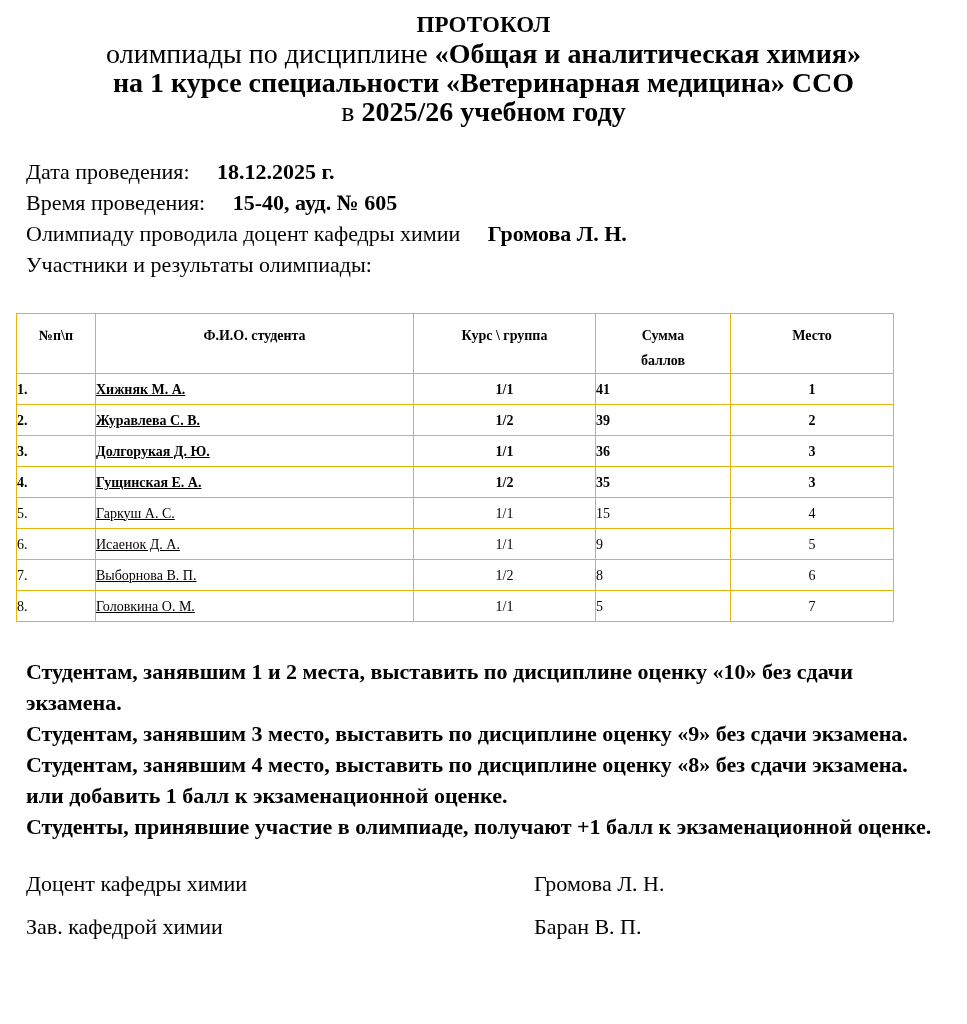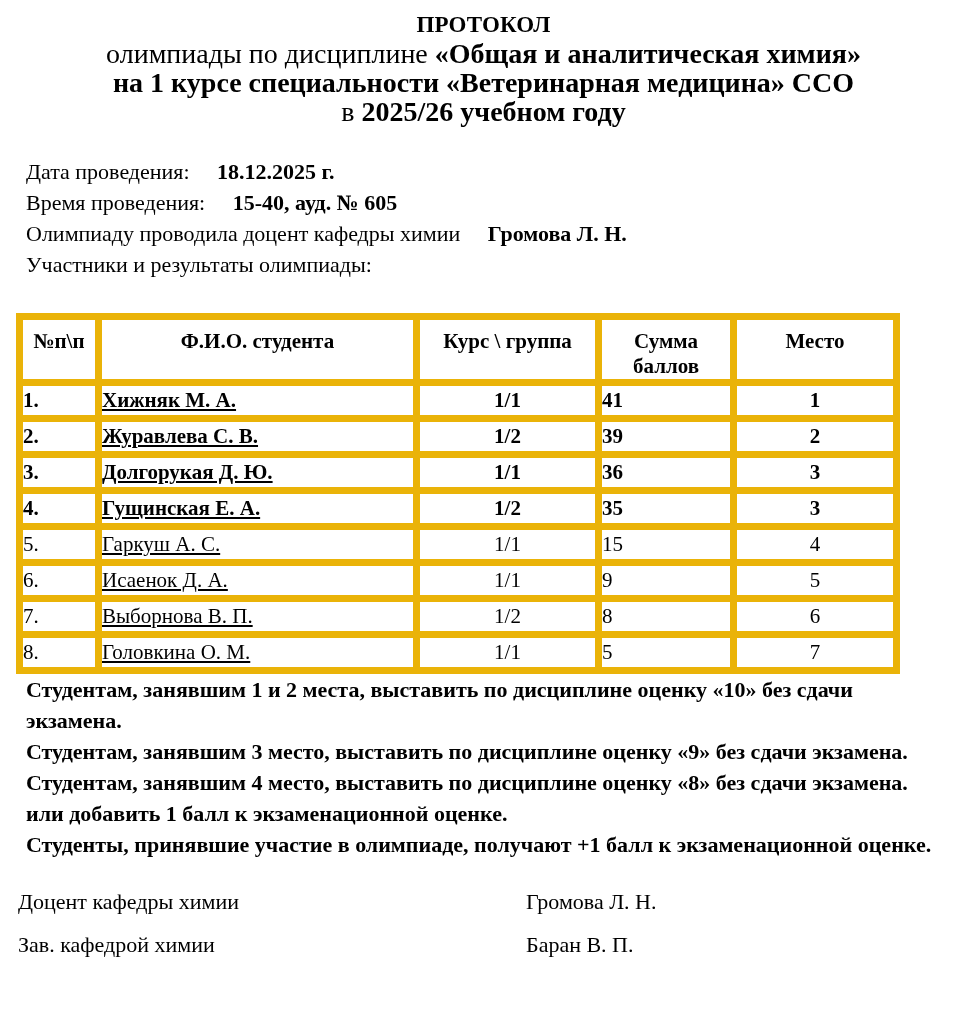--- a/index.html
+++ b/index.html
@@ -67,22 +67,22 @@
     margin-top: 33px;
     padding-left: 16px;
   }
   table.protocol {
     border-collapse: collapse;
     width: 877px;
     table-layout: fixed;
   }
   table.protocol th,
   table.protocol td {
-    border: 7px solid #eab308;
-    font-size: 21px;
+    border: 1px solid #eab308;
+    font-size: 14px;
     padding: 0;
     vertical-align: middle;
   }
   table.protocol thead th {
     height: 60px;
     font-weight: bold;
     text-align: center;
     line-height: 25px;
     vertical-align: top;
     padding-top: 9px;
@@ -103,34 +103,35 @@
   td.c-name  { text-align: left;   padding-left: 12px; text-decoration: underline; }
   td.c-group { text-align: center; }
   td.c-score { text-align: left; }
   td.c-place { text-align: center; }
 
   tr.row-bold td { font-weight: bold; }
   tr.row-normal td { font-weight: normal; }
 
   
   .notes-block {
+    margin-top: 34px;
     padding-left: 26px;
     padding-right: 28px;
   }
   .note-item {
     font-size: 22px;
     font-weight: bold;
     line-height: 31px;
     text-align: left;
   }
 
   
   .signature-block {
     margin-top: 26px;
-    padding-left: 18px;
+    padding-left: 26px;
     text-decoration: underline;
   }
   .sign-row {
     position: relative;
     font-size: 22px;
     line-height: 31px;
     font-weight: normal;
     height: 43px;
   }
   .sign-role {

